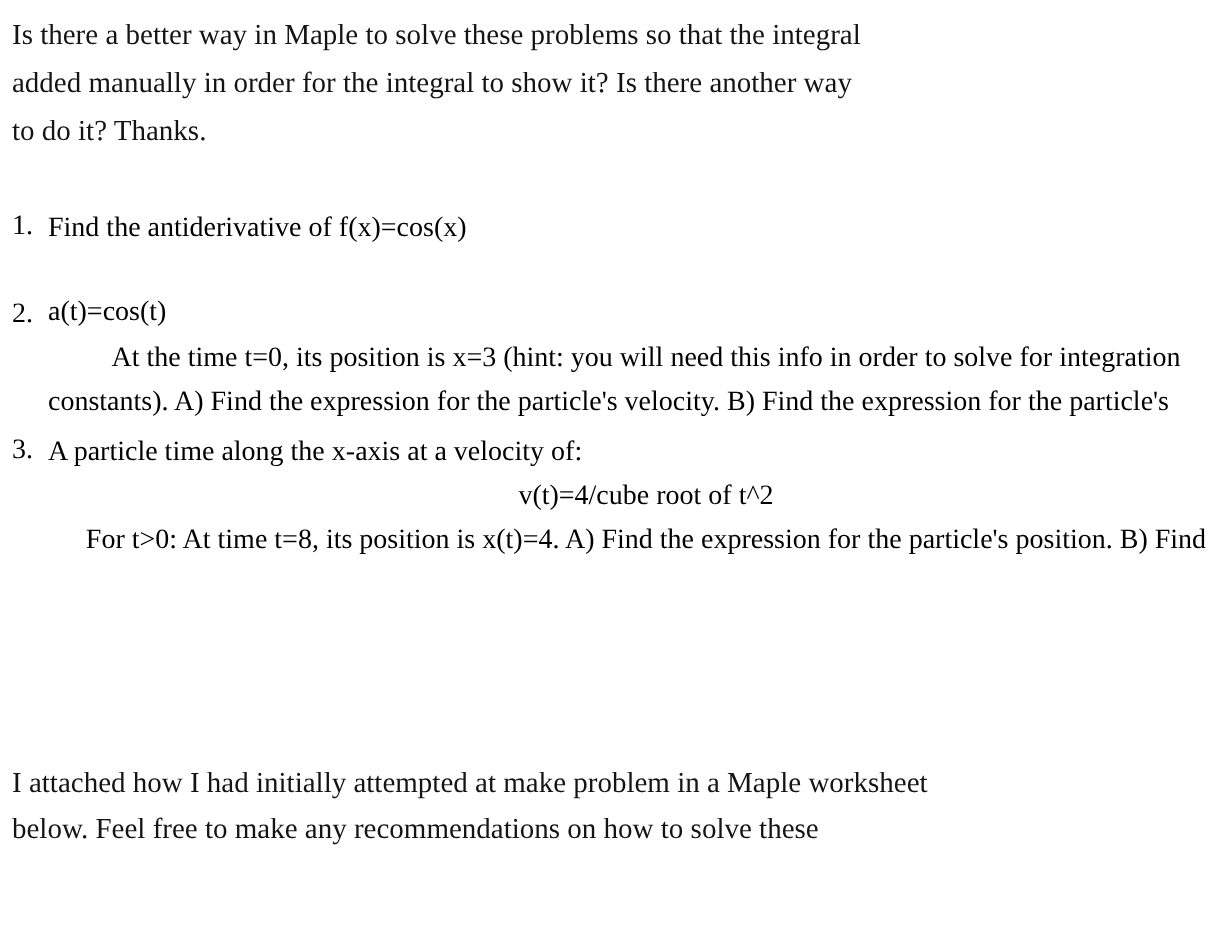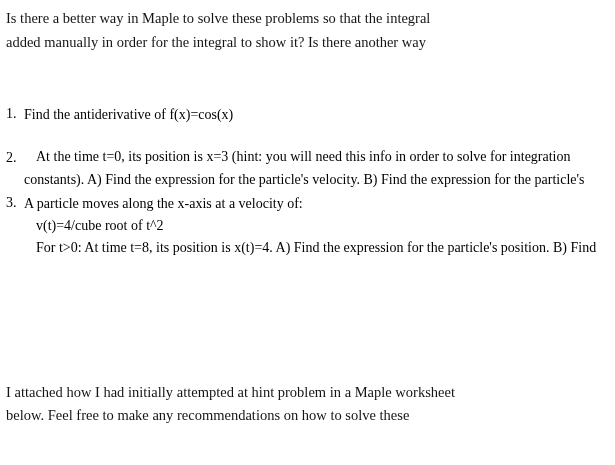--- a/index.html
+++ b/index.html
@@ -70,20 +70,21 @@
   }
   .item2 .item-num {
     padding-top: 2px;
   }
   .item2 .item-body .line {
     line-height: 22.5px;
   }
   .indent {
     padding-left: 12px;
     display: block;
+    text-align: center;
   }
   .item3 .item-body .line {
     line-height: 22px;
   }
   .outro {
     position: absolute;
     left: 6px;
     top: 381px;
     width: 600px;
     font-size: 14.5px;
@@ -95,48 +96,50 @@
   }
 </style>
 </head>
 <body>
 
 <div class="page">
 
   <div class="intro">
     <p>Is there a better way in Maple to solve these problems so that the integral</p>
     <p>added manually in order for the integral to show it? Is there another way</p>
+    <p>to do it? Thanks.</p>
   </div>
 
   <div class="numbered">
 
     <div class="item item1">
       <div class="item-num">1.</div>
       <div class="item-body">
         <span class="line">Find the antiderivative of f(x)=cos(x)</span>
       </div>
     </div>
 
     <div class="item item2">
       <div class="item-num">2.</div>
       <div class="item-body">
+        <span class="line">a(t)=cos(t)</span>
         <span class="line indent">At the time t=0, its position is x=3 (hint: you will need this info in order to solve for integration</span>
         <span class="line">constants). A) Find the expression for the particle's velocity. B) Find the expression for the particle's</span>
       </div>
     </div>
 
     <div class="item item3">
       <div class="item-num">3.</div>
       <div class="item-body">
-        <span class="line">A particle moves along the x-axis at a velocity of:</span>
+        <span class="line">A particle time along the x-axis at a velocity of:</span>
         <span class="line indent">v(t)=4/cube root of t^2</span>
         <span class="line indent">For t&gt;0: At time t=8, its position is x(t)=4. A) Find the expression for the particle's position. B) Find</span>
       </div>
     </div>
 
   </div>
 
   <div class="outro">
-    <p>I attached how I had initially attempted at hint problem in a Maple worksheet</p>
+    <p>I attached how I had initially attempted at make problem in a Maple worksheet</p>
     <p>below. Feel free to make any recommendations on how to solve these</p>
   </div>
 
 </div>
 
 </body></html>

